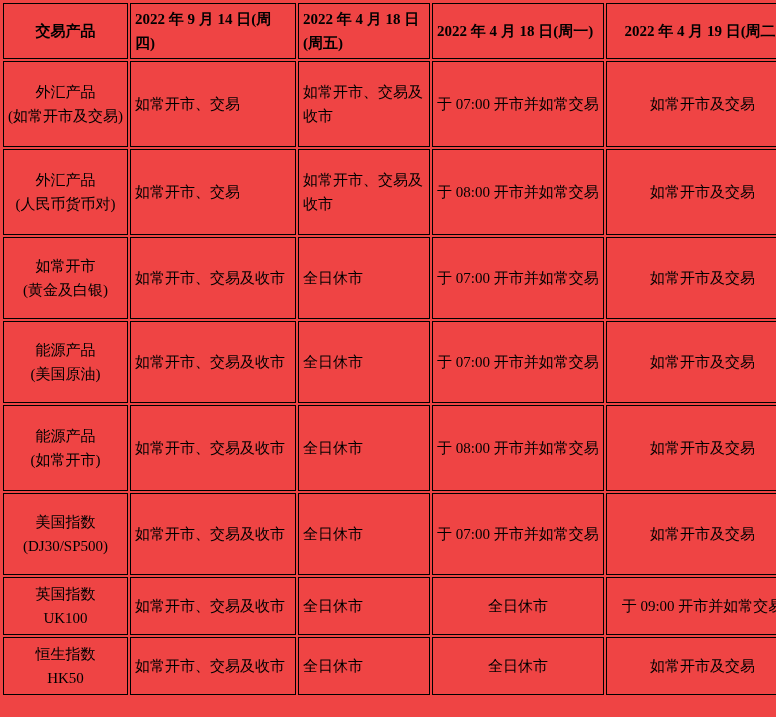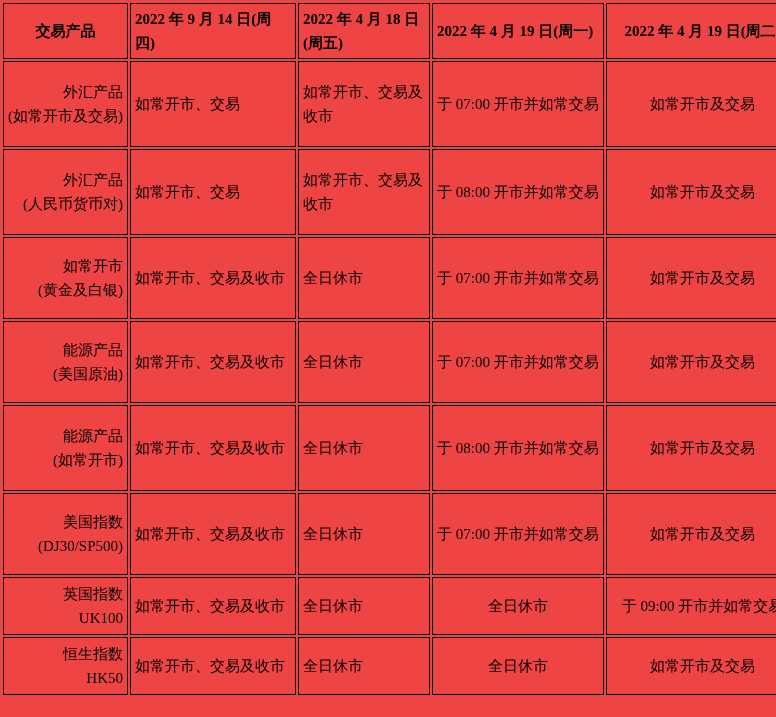--- a/index.html
+++ b/index.html
@@ -52,21 +52,21 @@
     vertical-align: middle;
   }
   
   col.c0 { width: 125px; }
   col.c1 { width: 166px; }
   col.c2 { width: 132px; }
   col.c3 { width: 172px; }
   col.c4 { width: 193px; }
 
   td.product {
-    text-align: right;
+    text-align: center;
     font-size: 15px;
     line-height: 27px;
     padding: 4px 2px;
     margin-top: 16px;
   }
   td.cell {
     text-align: left;
     padding-left: 6px;
   }
   td.cell.center {
@@ -88,21 +88,21 @@
         <col class="c1">
         <col class="c2">
         <col class="c3">
         <col class="c4">
     </colgroup>
     <thead>
       <tr>
         <th class="col-product">交易产品</th>
         <th>2022 年 9 月 14 日(周四)</th>
         <th>2022 年 4 月 18 日(周五)</th>
-        <th>2022 年 4 月 19 日(周一)</th>
+        <th>2022 年 4 月 18 日(周一)</th>
         <th class="col-last">2022 年 4 月 19 日(周二)</th>
       </tr>
     </thead>
     <tbody>
       <tr class="row-tall">
         <td class="product">
           <span class="ln">外汇产品</span>
           <span class="ln">(如常开市及交易)</span>
         </td>
         <td class="cell">如常开市、交易</td>

